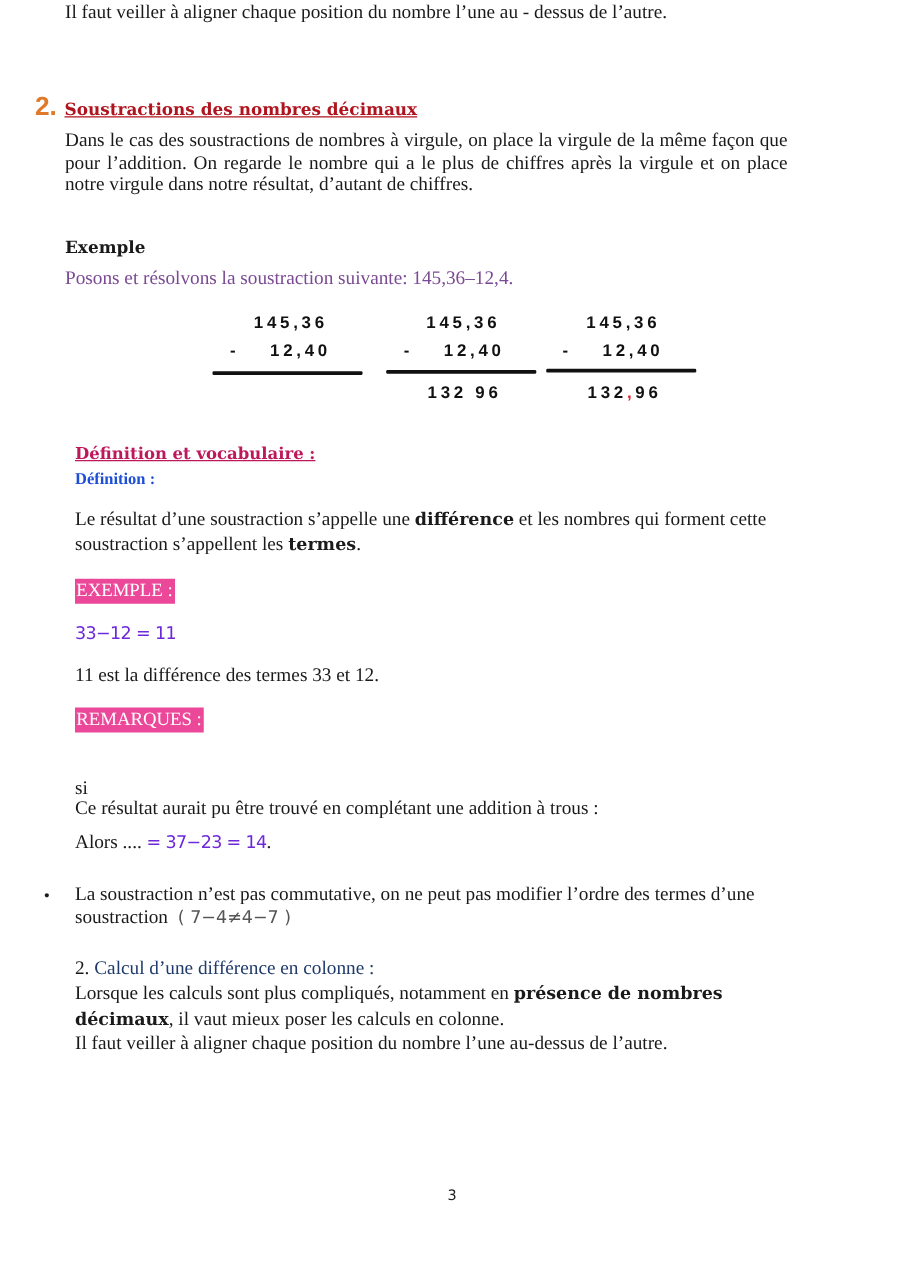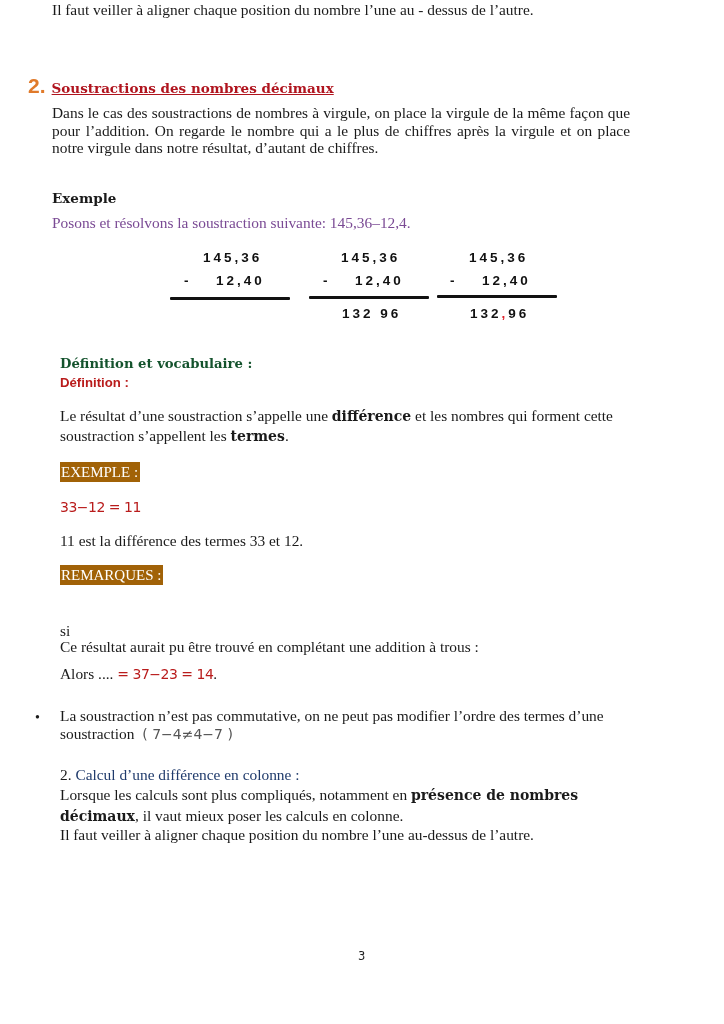--- a/index.html
+++ b/index.html
@@ -8,24 +8,24 @@
   .abs { position: absolute; }
   .txt { font-family: "Liberation Serif", serif; font-size: 15.4px; line-height: 19px; color: #1a1a1a; }
   .just { text-align: justify; text-align-last: left; }
   .bold-serif { font-family: "DejaVu Serif", serif; font-weight: bold; }
   .sec-num { font-family: "Liberation Sans", sans-serif; font-weight: bold; font-size: 21px; color: #e07a2a; }
   .sec-title { font-family: "DejaVu Serif", serif; font-weight: bold; font-size: 13.5px; color: #b0141e; text-decoration: underline; text-decoration-color: #b0141e; }
   .purple { color: #7a4a94; }
   .calc { font-family: "Liberation Sans", sans-serif; font-weight: bold; font-size: 13.5px; letter-spacing: 3px; color: #111; position: absolute; }
   .calc-line { position: absolute; height: 3px; background: #111; border-radius: 1px; }
   .red-comma { color: #e0202a; }
-  .def-title { font-family: "DejaVu Serif", serif; font-weight: bold; font-size: 13.2px; color: #14532d; }
-  .def-sub { font-family: Liberation Sans, sans-serif; font-weight: bold; font-size: 13.2px; color: #b91c1c; text-align: center; }
-  .tag { background: #a16207; color: #ffffff; font-family: "Liberation Serif", serif; font-size: 15px; padding: 1px 2px 1px 1px; line-height: 18px; display: inline-block; }
-  .math { font-family: "DejaVu Sans", sans-serif; font-size: 14px; color: #b91c1c; letter-spacing: -0.5px; }
+  .def-title { font-family: "DejaVu Serif", serif; font-weight: bold; font-size: 13.2px; color: #be185d; text-decoration: underline; }
+  .def-sub { font-family: Liberation Serif, serif; font-weight: bold; font-size: 13.2px; color: #1d4ed8; text-align: center; }
+  .tag { background: #ec4899; color: #ffffff; font-family: "Liberation Serif", serif; font-size: 15px; padding: 1px 2px 1px 1px; line-height: 18px; display: inline-block; }
+  .math { font-family: "DejaVu Sans", sans-serif; font-size: 14px; color: #6d28d9; letter-spacing: -0.5px; }
   .math-light { font-family: "DejaVu Sans", sans-serif; font-size: 14px; color: #555; }
   .kw { font-family: "DejaVu Serif", serif; font-weight: bold; font-size: 14px; }
   .navy { color: #1f3a6b; }
   .bullet { font-size: 14px; }
   .page-num { font-family: "DejaVu Sans", sans-serif; font-size: 11.5px; color: #222; }
 </style>
 </head>
 <body>
 
 <div class="abs txt" style="left:52px; top:0px; width:600px;">

